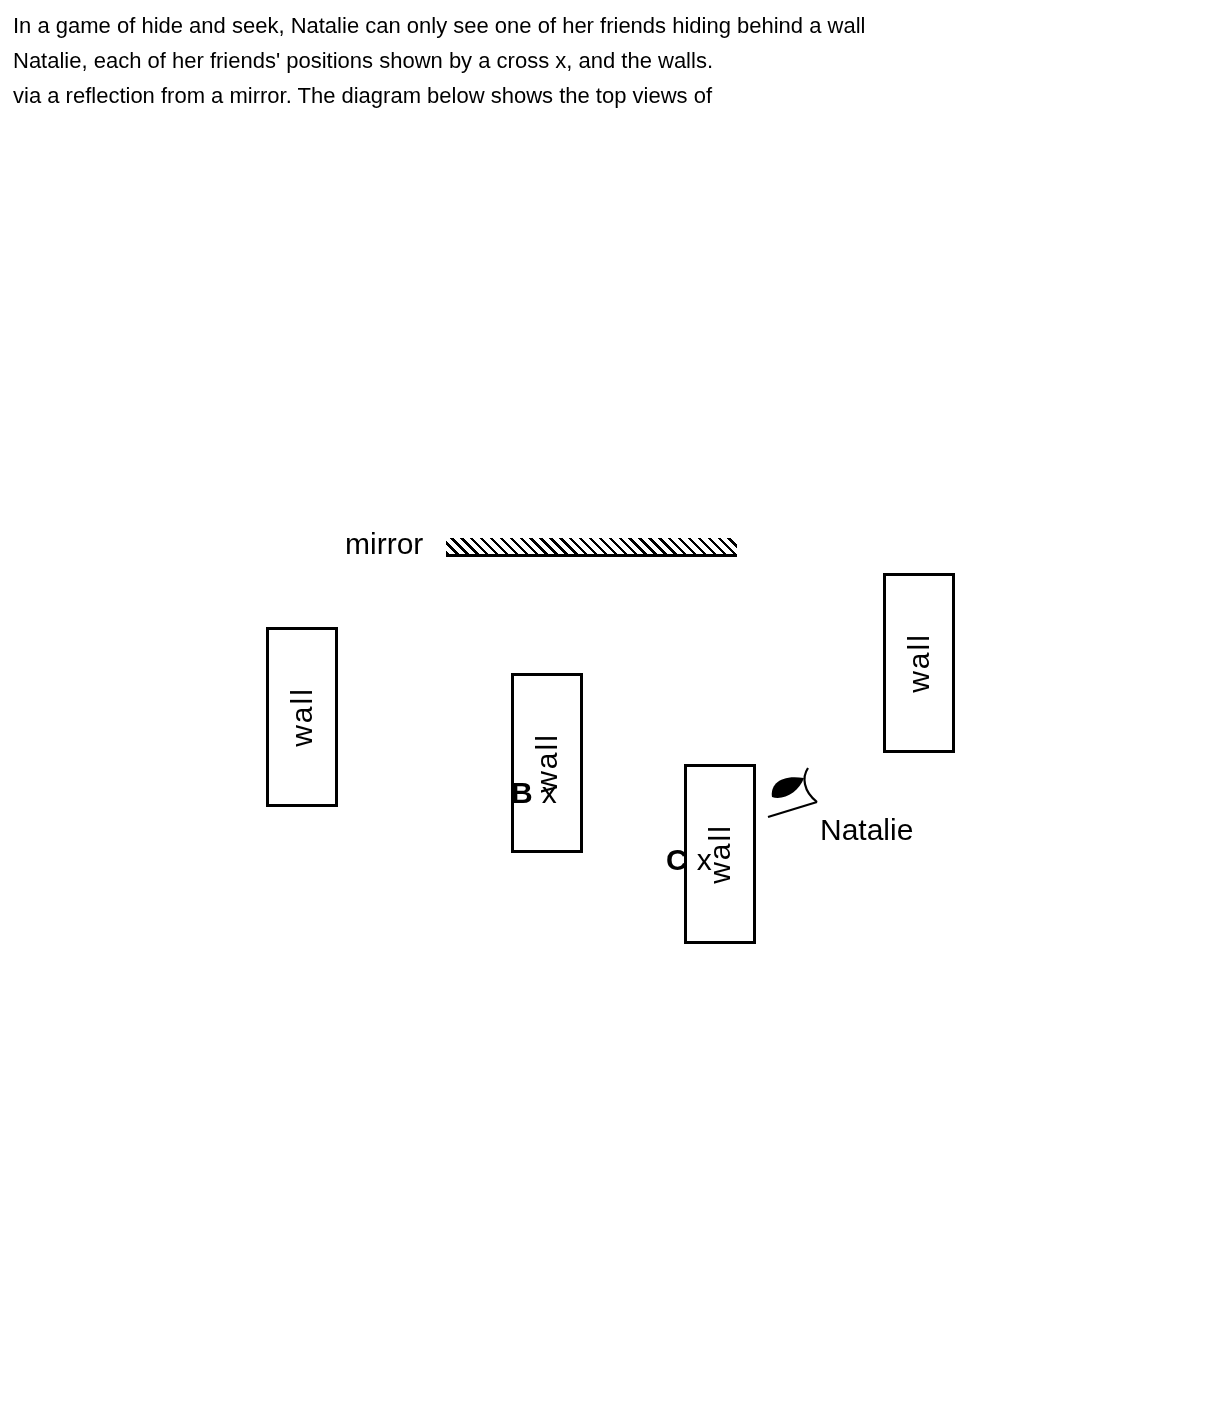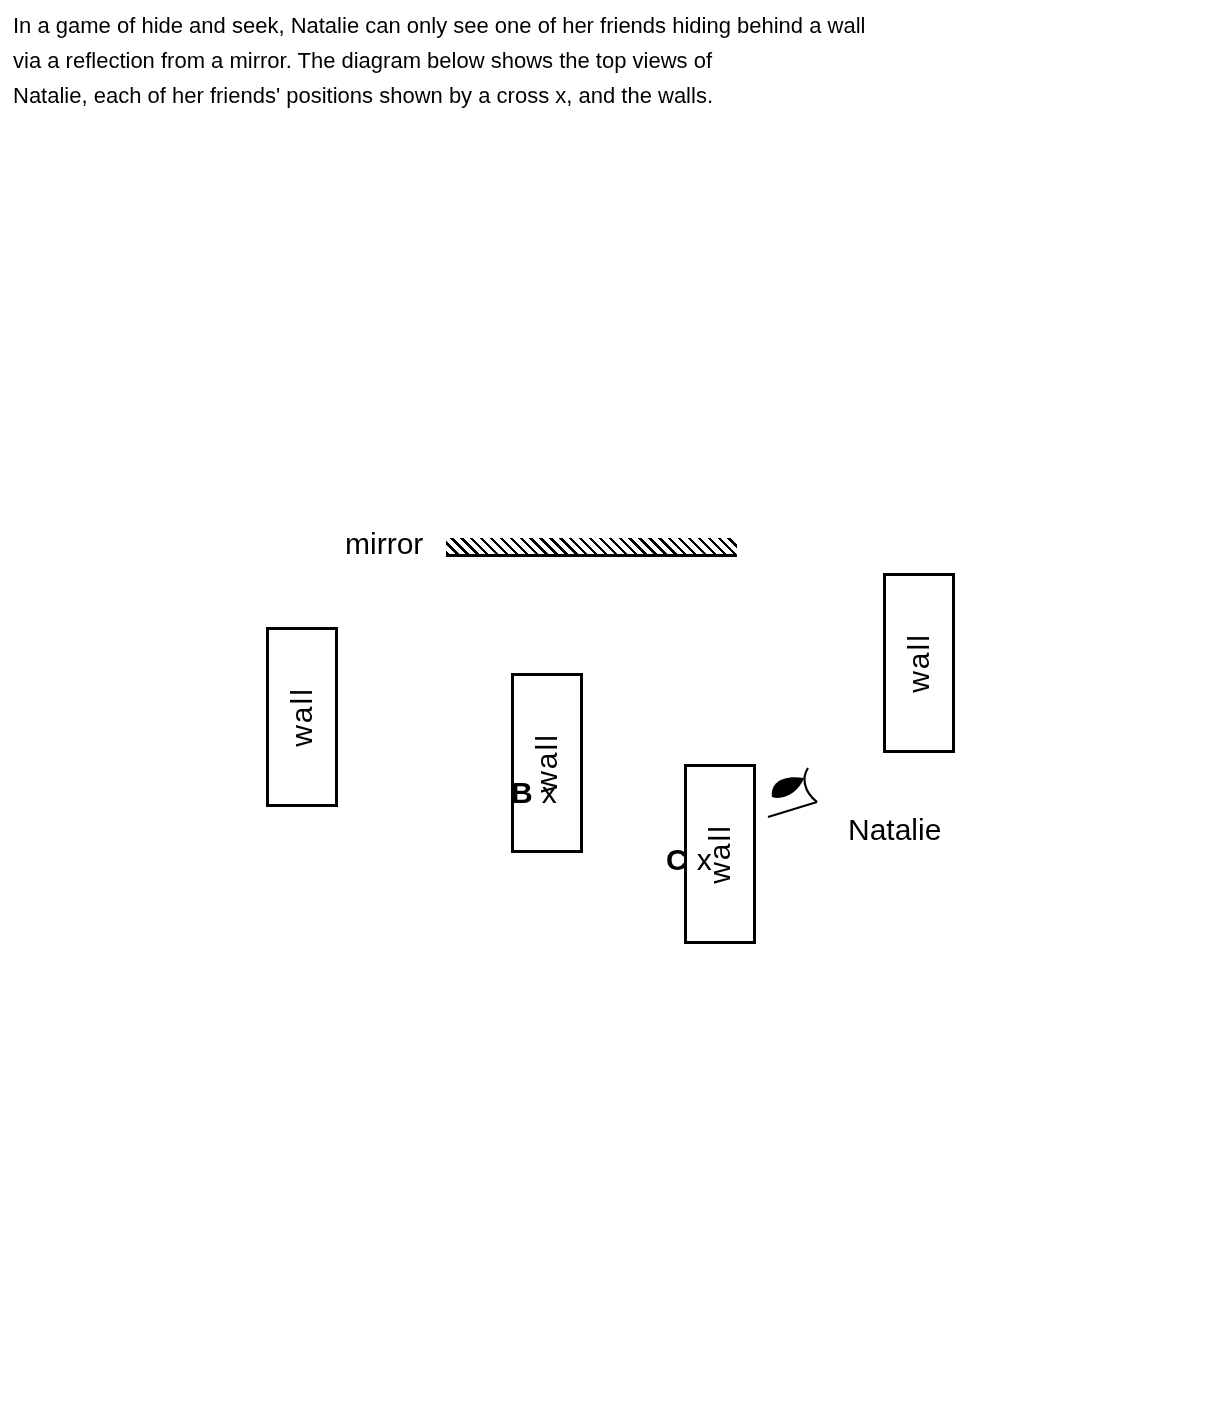--- a/index.html
+++ b/index.html
@@ -79,21 +79,21 @@
     line-height: 1;
     white-space: pre;
   }
   .flabel span + span { margin-left: 9px; }
   .fletter { font-weight: bold; }
   .flabel-a { left: 195px; top: 666px; }
   .flabel-b { left: 461px; top: 748px; }
   .flabel-c { left: 616px; top: 815px; }
   .flabel-d { left: 962px; top: 579px; }
 
-  .natalie { left: 848px; top: 815px; }
+  .natalie { left: 820px; top: 815px; }
 
   .eye {
     position: absolute;
     left: 766px;
     top: 766px;
     width: 54px;
     height: 54px;
   }
 
   
@@ -108,22 +108,22 @@
   }
   .b { font-weight: bold; }
 </style>
 </head>
 <body>
 
 <div class="page">
 
   <div class="intro">
     <div class="t-line">In a game of hide and seek, Natalie can only see one of her friends hiding behind a wall</div>
+    <div class="t-line">Natalie, each of her friends' positions shown by a cross x, and the walls.</div>
     <div class="t-line">via a reflection from a mirror. The diagram below shows the top views of</div>
-    <div class="t-line">Natalie, each of her friends' positions shown by a cross x, and the walls.</div>
   </div>
 
   <div class="diagram">
 
     <div class="dlabel mirror-label">mirror</div>
     <div class="mirror-strip"></div>
 
     <div class="wall wall-a">
       <span class="wall-text">wall</span>
     </div>

